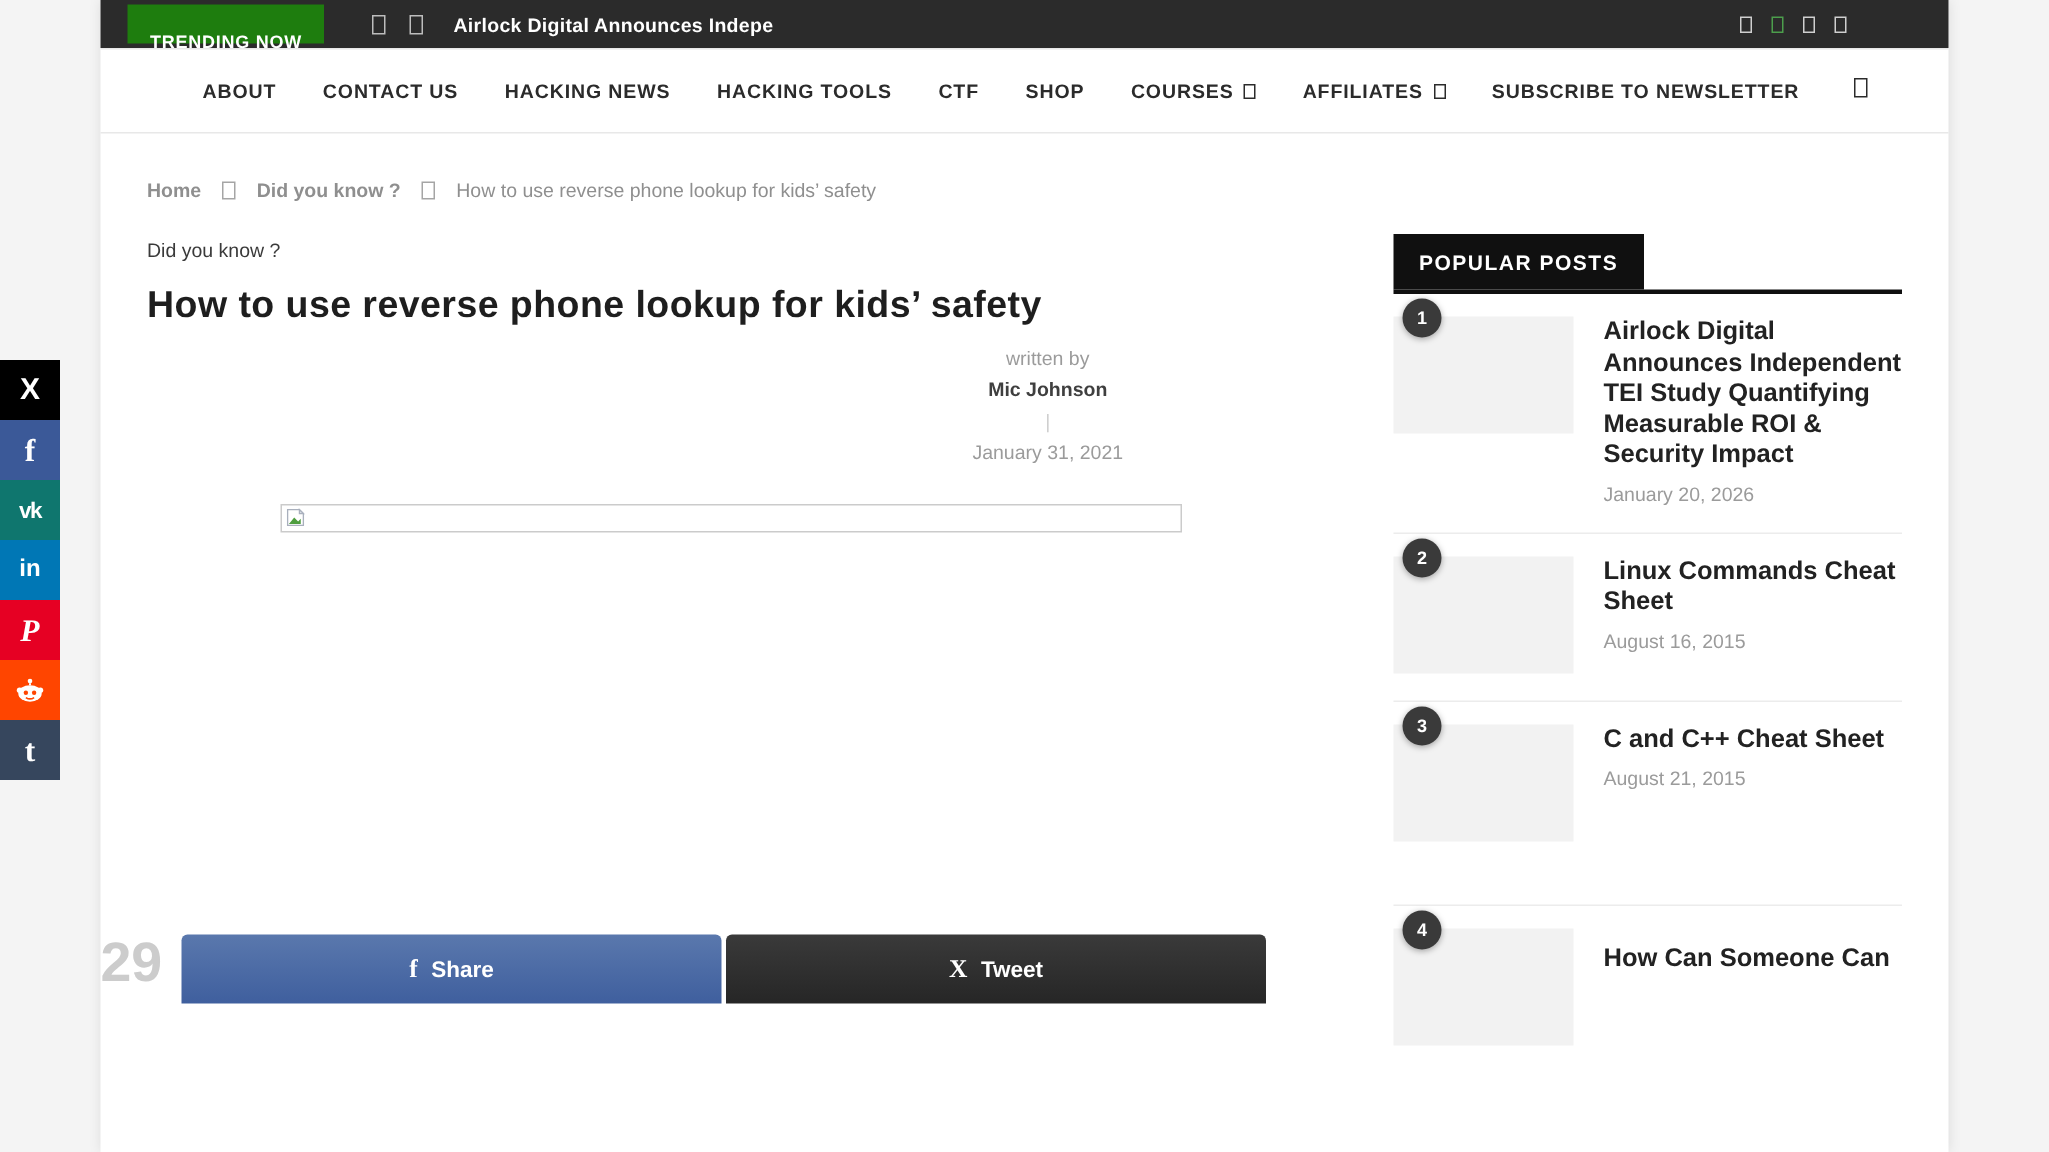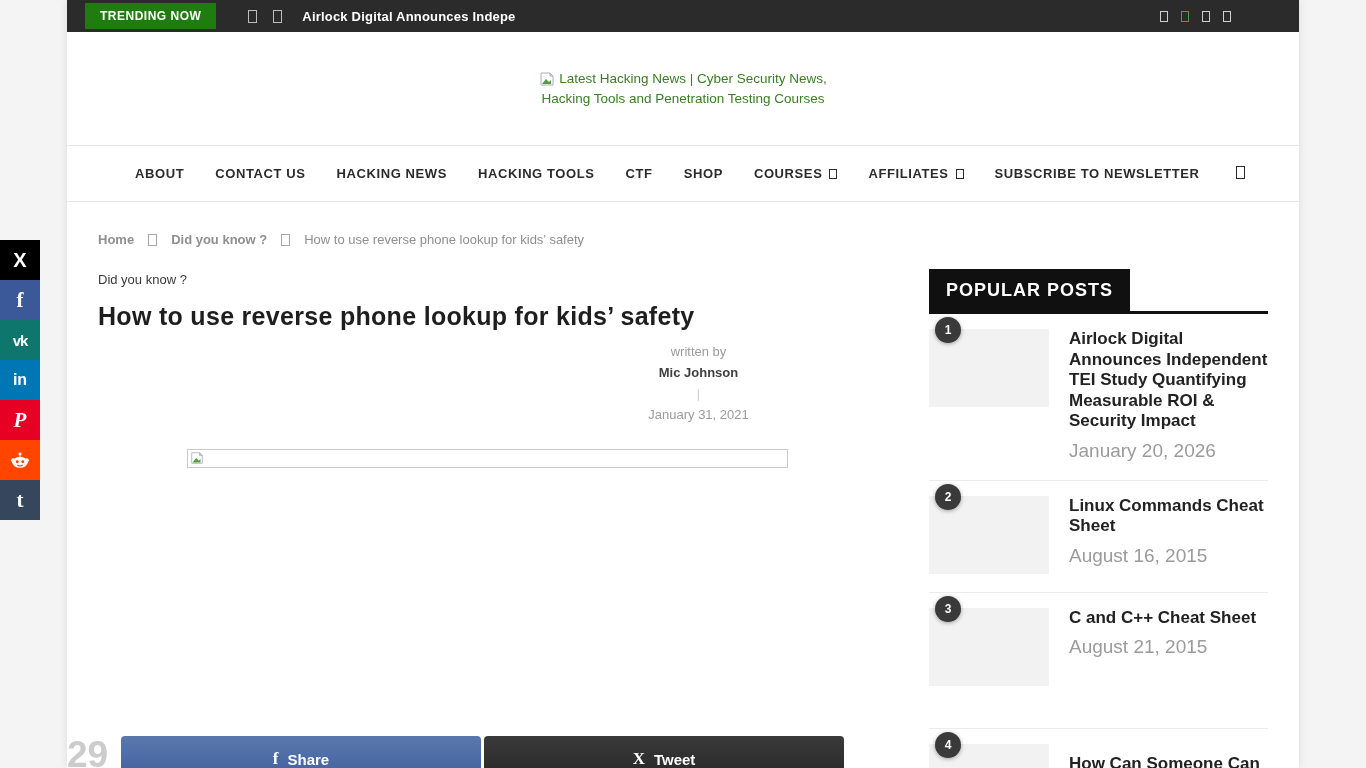--- a/index.html
+++ b/index.html
@@ -5,21 +5,21 @@
   * { margin:0; padding:0; box-sizing:border-box; }
   html,body { width:1366px; height:768px; overflow:hidden; background:#f4f4f4;
               font-family:"Liberation Sans", sans-serif; }
   .page { position:relative; width:1232px; height:768px; margin-left:67px;
           background:#fff; box-shadow:0 0 8px rgba(0,0,0,.10); }
 
   
   .topbar { height:32px; background:#2b2b2b; display:flex; align-items:center;
             padding:0 16px 0 18px; }
   .trending-badge { background:#1e7d0e; color:#fff; font-size:12px; font-weight:bold;
-                    letter-spacing:.5px; padding:0 15px; height:26px; line-height:26px; }
+                    letter-spacing:.5px; padding:12px 15px; height:26px; line-height:26px; }
   .topbar-arrows { display:flex; gap:16px; margin-left:32px; color:#bdbdbd; }
   .topbar-headline { color:#fff; font-size:13px; font-weight:bold; margin-left:20px;
                      letter-spacing:.2px; }
   .topbar-spacer { flex:1; }
   .topbar-social { display:flex; gap:13px; align-items:center; margin-right:52px; }
   .tofu { display:inline-block; width:9px; height:13px; border:1px solid currentColor; }
   .tofu.sm { width:8px; height:11px; }
   .tofu.green { color:#4c9e4c; }
 
   
@@ -60,32 +60,32 @@
   .btn { width:360px; height:46px; display:flex; align-items:center; justify-content:center;
          gap:9px; color:#fff; font-size:15px; font-weight:bold; border:none;
          border-radius:4px 4px 0 0; cursor:pointer; }
   .btn-share { background:linear-gradient(#5a78ad,#3f5f9e); margin-right:3px; }
   .btn-tweet { background:linear-gradient(#3a3a3a,#262626); }
   .btn .ic { font-family:"Liberation Serif", serif; font-size:17px; }
 
   
   .sidebar { position:absolute; left:862px; top:67px; width:339px; }
   .pp-head { border-bottom:3px solid #101010; }
-  .pp-head-badge { display:inline-block; background:#101010; color:#fff; font-size:18px;
+  .pp-head-badge { display:inline-block; background:#101010; color:#fff; font-size:14px;
                    font-weight:bold; letter-spacing:1px; padding:11px 17px 10px; }
   .pp-item { position:relative; display:flex; padding:15px 0 18px; cursor:pointer; }
   .pp-item + .pp-item { border-top:1px solid #ececec; }
   .pp-rank { position:absolute; left:6px; top:3px; width:26px; height:26px;
              border-radius:50%; background:#3a3a3a; color:#fff; font-size:12px;
              font-weight:bold; display:flex; align-items:center; justify-content:center;
              box-shadow:0 1px 4px rgba(0,0,0,.35); }
   .pp-thumb { width:120px; height:78px; background:#f2f2f2; flex:none; }
   .pp-text { margin-left:20px; width:200px; }
   .pp-title { font-size:17px; font-weight:bold; color:#222; line-height:20.5px; }
-  .pp-date { margin-top:8px; font-size:19px; color:#9b9b9b; }
+  .pp-date { margin-top:8px; font-size:13px; color:#9b9b9b; }
 
   
   .social-rail { position:fixed; left:0; top:240px; width:40px; z-index:10; }
   .s-btn { width:40px; height:40px; color:#fff; display:flex; align-items:center;
            justify-content:center; font-weight:bold; cursor:pointer; font-size:18px; }
   .s-x { background:#000; font-size:20px; }
   .s-fb { background:#3b5998; font-family:"Liberation Serif", serif; font-size:21px; }
   .s-vk { background:#0f766e; font-size:15px; letter-spacing:-1px; text-transform:lowercase; }
   .s-in { background:#0077b5; font-size:16px; }
   .s-pin { background:#e60023; font-family:"Liberation Serif", serif; font-style:italic;
@@ -140,33 +140,20 @@
     <span class="topbar-headline">Airlock Digital Announces Indepe</span>
     <span class="topbar-spacer"></span>
     <span class="topbar-social">
       <span class="tofu sm" style="color:#cfcfcf"></span>
       <span class="tofu sm green"></span>
       <span class="tofu sm" style="color:#cfcfcf"></span>
       <span class="tofu sm" style="color:#cfcfcf"></span>
     </span>
   </div>
 
-  <div class="header">
-    <div class="logo">
-      <span class="l1">
-        <svg class="broken-img-icon" width="16" height="16" viewBox="0 0 16 16">
-          <path d="M2 2 h9 l3 3 v9 h-12 z" fill="#fff" stroke="#a9b0bd"></path>
-          <path d="M11 2 l3 3 h-3 z" fill="#dfe3ea" stroke="#a9b0bd"></path>
-          <path d="M3 13 l4-5 3 3 2-2 v4 z" fill="#4f9e3f"></path>
-        </svg>
-        <span>Latest Hacking News | Cyber Security News,</span>
-      </span><br>
-      <span>Hacking Tools and Penetration Testing Courses</span>
-    </div>
-  </div>
 
   <div class="navbar">
     <span class="nav-item">
         <span>ABOUT</span>
       </span>
     <span class="nav-item">
         <span>CONTACT US</span>
       </span>
     <span class="nav-item">
         <span>HACKING NEWS</span>

